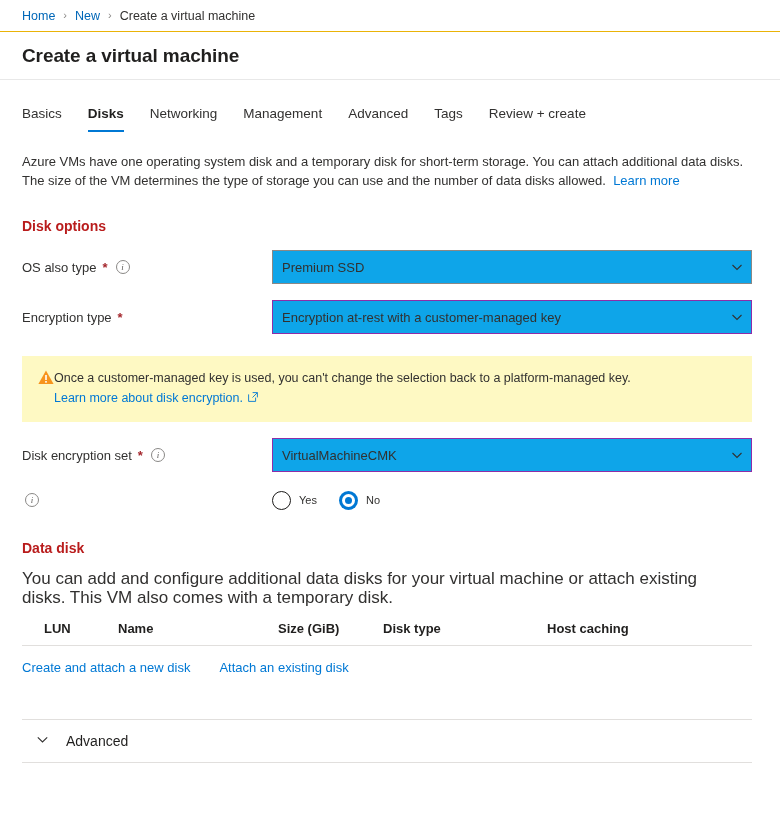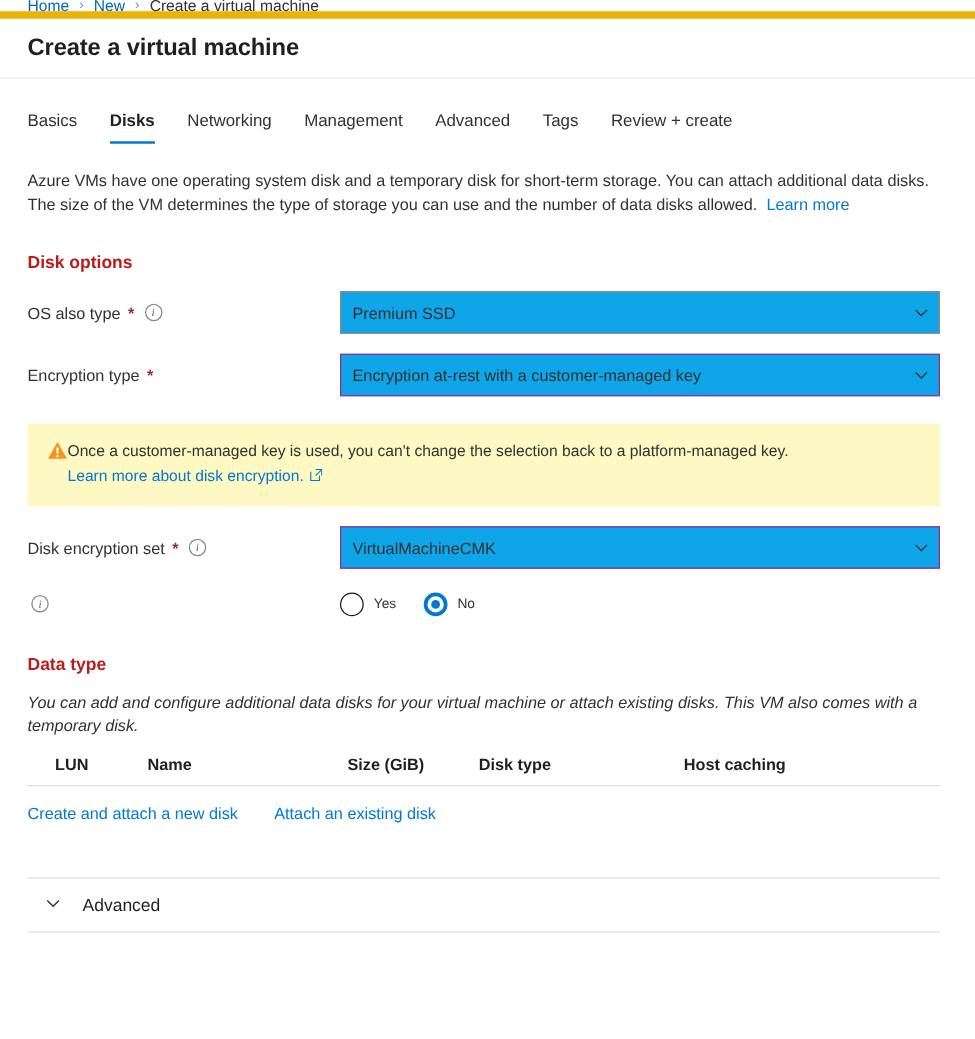--- a/index.html
+++ b/index.html
@@ -12,26 +12,26 @@
     height: 831px;
     background: #ffffff;
     font-family: "Liberation Sans", sans-serif;
     color: #323130;
     font-size: 13px;
     overflow: hidden;
   }
 
   
   .breadcrumb {
-    height: 15px;
+    height: 32px;
     display: flex;
     align-items: center;
     padding: 0 0 0 22px;
     font-size: 12.5px;
-    border-bottom: 6px solid #eab308;
+    border-bottom: 1px solid #eab308;
   }
   .crumb-link {
     color: #0067b8;
     cursor: pointer;
     white-space: nowrap;
   }
   .crumb-current {
     color: #323130;
     white-space: nowrap;
   }
@@ -260,25 +260,24 @@
     background: #0078d4;
   }
   .radio-label {
     font-size: 11px;
     color: #323130;
   }
 
   
   .para {
     margin-top: 13px;
-    font-size: 13px;
+    font-size: 17px;
     line-height: 19px;
     color: #323130;
     max-width: 712px;
-    font-style: italic;
   }
   .disk-table {
     margin-top: 14px;
     width: 730px;
   }
   .disk-head {
     display: flex;
     align-items: center;
     font-size: 13px;
     font-weight: 700;
@@ -441,21 +440,21 @@
           <span class="radio-label">Yes</span>
         </div>
         <div class="radio-item">
           <span class="radio-outer checked"></span>
           <span class="radio-label">No</span>
         </div>
       </div>
     </div>
   </div>
 
-  <div class="section-title">Data type</div>
+  <div class="section-title">Data disk</div>
   <div class="para">You can add and configure additional data disks for your virtual machine or attach existing disks. This VM also comes with a temporary disk.</div>
 
   <div class="disk-table">
     <div class="disk-head">
       <div class="col-lun">LUN</div>
       <div class="col-name">Name</div>
       <div class="col-size">Size (GiB)</div>
       <div class="col-type">Disk type</div>
       <div class="col-cache">Host caching</div>
     </div>

